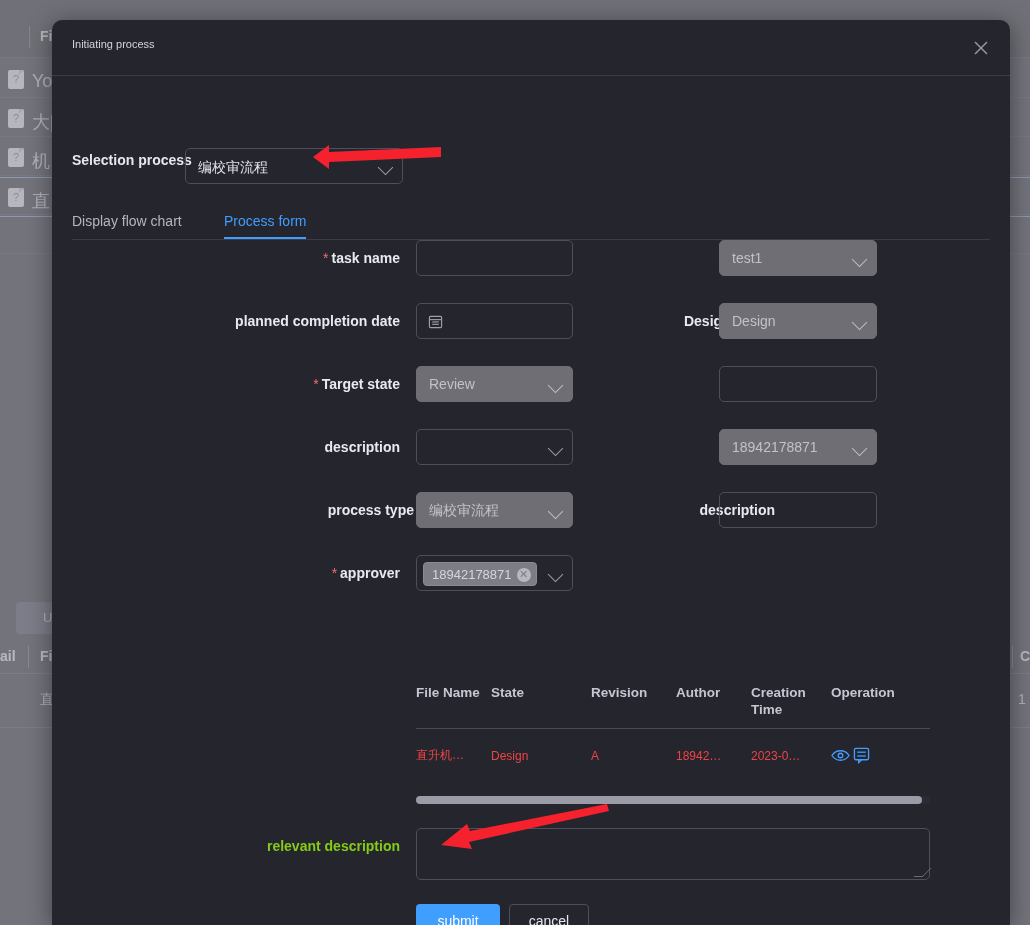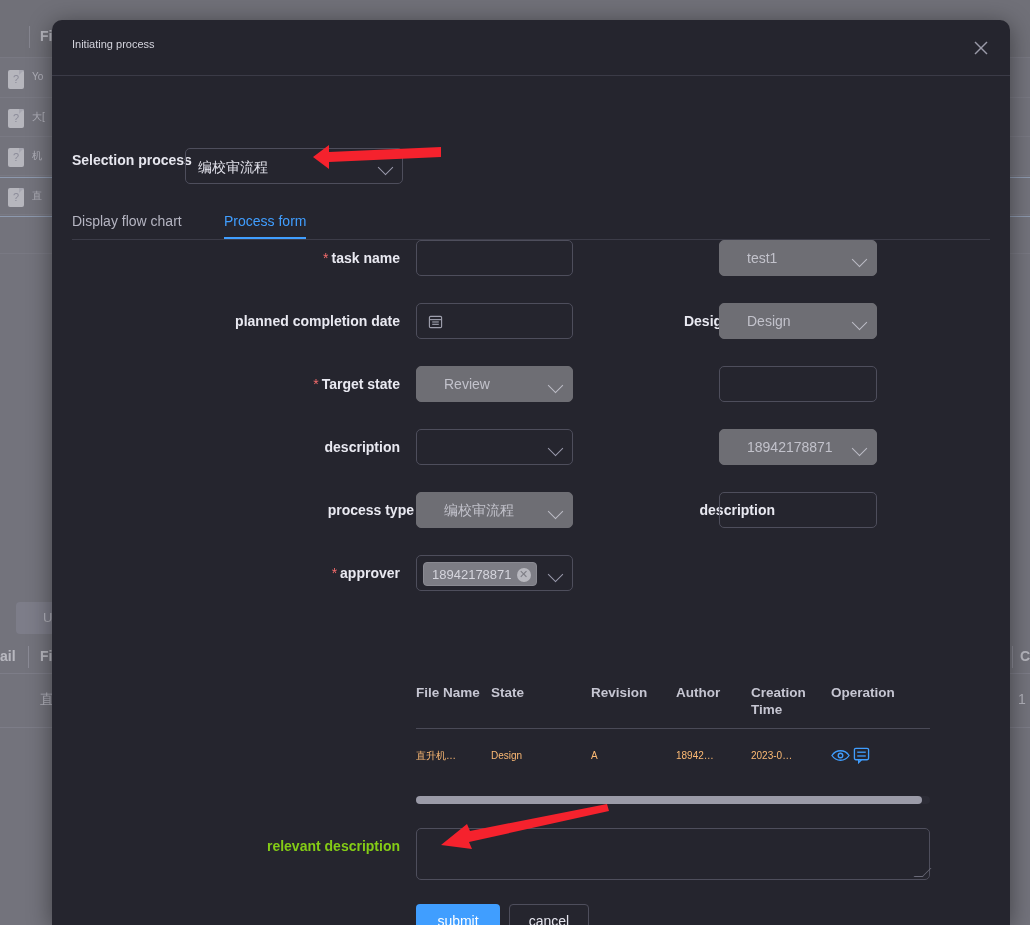--- a/index.html
+++ b/index.html
@@ -46,21 +46,21 @@
     font-size: 11px; line-height: 19px; text-align: center;
     font-family: "Liberation Sans", sans-serif;
   }
   .bg-file-icon::after {
     content: ""; position: absolute; right: 0; top: 0;
     border-left: 5px solid #c3c3d0;
     border-bottom: 5px solid transparent;
   }
   .bg-row-text {
     position: absolute; left: 32px; top: 11px;
-    font-size: 10px; color: #d7d7e2; white-space: nowrap;
+    font-size: 18px; color: #d7d7e2; white-space: nowrap;
   }
   .bg-row-sel { border-top: 1px solid #7e9ec8; }
 
   .bg-btn {
     position: absolute; left: 16px; top: 602px;
     width: 70px; height: 32px;
     background: #555566; border-radius: 4px;
     color: #d8d8e4; font-size: 13px;
     line-height: 32px; text-align: center;
   }
@@ -187,21 +187,21 @@
     overflow: hidden; white-space: nowrap;
   }
   .disabled-ctl {
     height: 36px;
     background: #6e6e74;
     border: 1px solid #6e6e74;
     border-radius: 5px;
     position: relative;
   }
   .disabled-ctl .val {
-    padding-left: 27px; line-height: 34px;
+    padding-left: 12px; line-height: 34px;
     font-size: 14px; color: #c2c2cb;
     overflow: hidden; white-space: nowrap;
   }
   .disabled-ctl .caret {
     border-right-color: #bdbdc6; border-bottom-color: #bdbdc6;
   }
   .cal-icon {
     position: absolute; left: 11px; top: 10px;
     width: 15px; height: 15px; color: #9fa0ae;
   }
@@ -242,21 +242,21 @@
   }
   .ftable table { border-collapse: collapse; width: 100%; table-layout: fixed; }
   .ftable th {
     font-size: 13.5px; font-weight: bold; color: #c6c6d2;
     text-align: left; vertical-align: top;
     padding: 8px 6px 10px 0;
     border-bottom: 1px solid #4a4a57;
     line-height: 17px;
   }
   .ftable td {
-    font-size: 10px; color: #fdba74;
+    font-size: 12px; color: #ef4444;
     padding: 18px 6px 18px 0;
     vertical-align: middle;
   }
   .op-icons { color: #409eff; display: flex; gap: 3px; align-items: center; }
   .op-icons svg { display: block; }
   .hscroll {
     position: absolute; left: 364px; top: 720px;
     width: 514px; height: 8px;
     background: #2b2b35; border-radius: 4px;
   }

